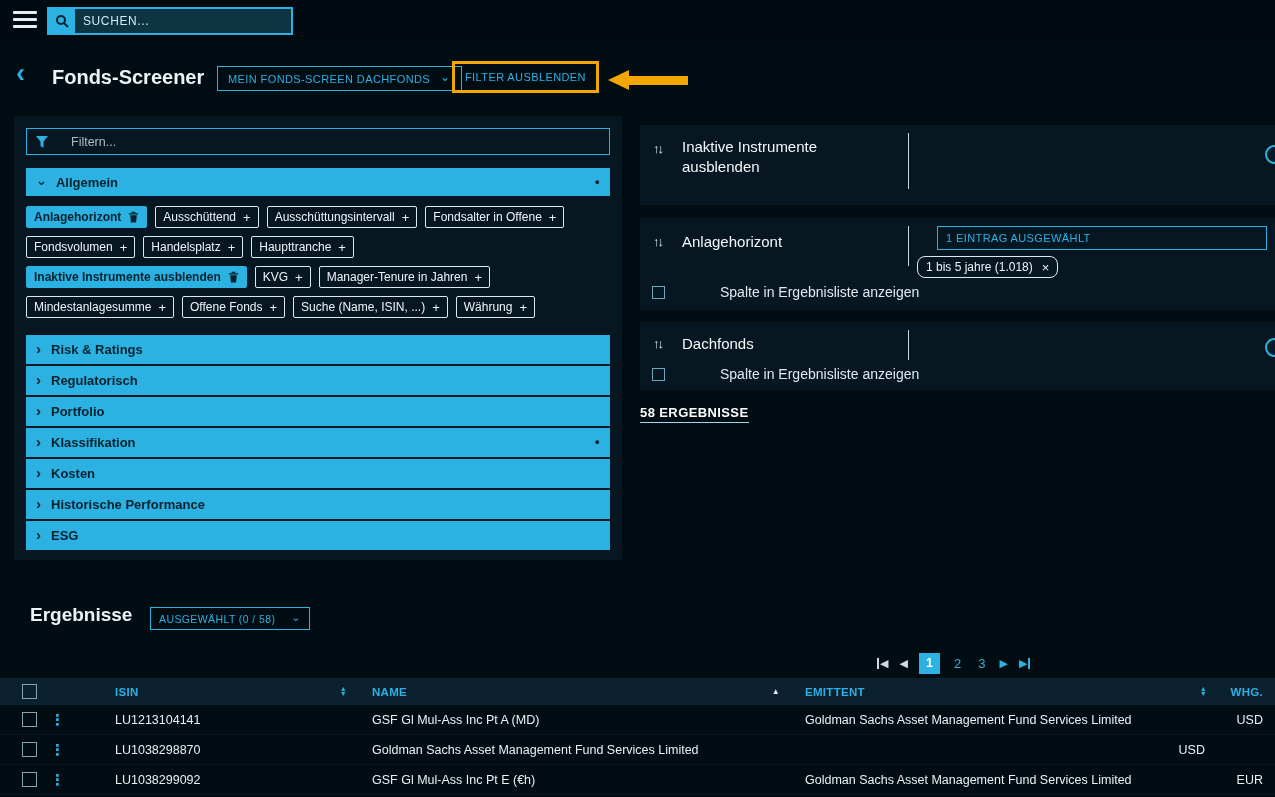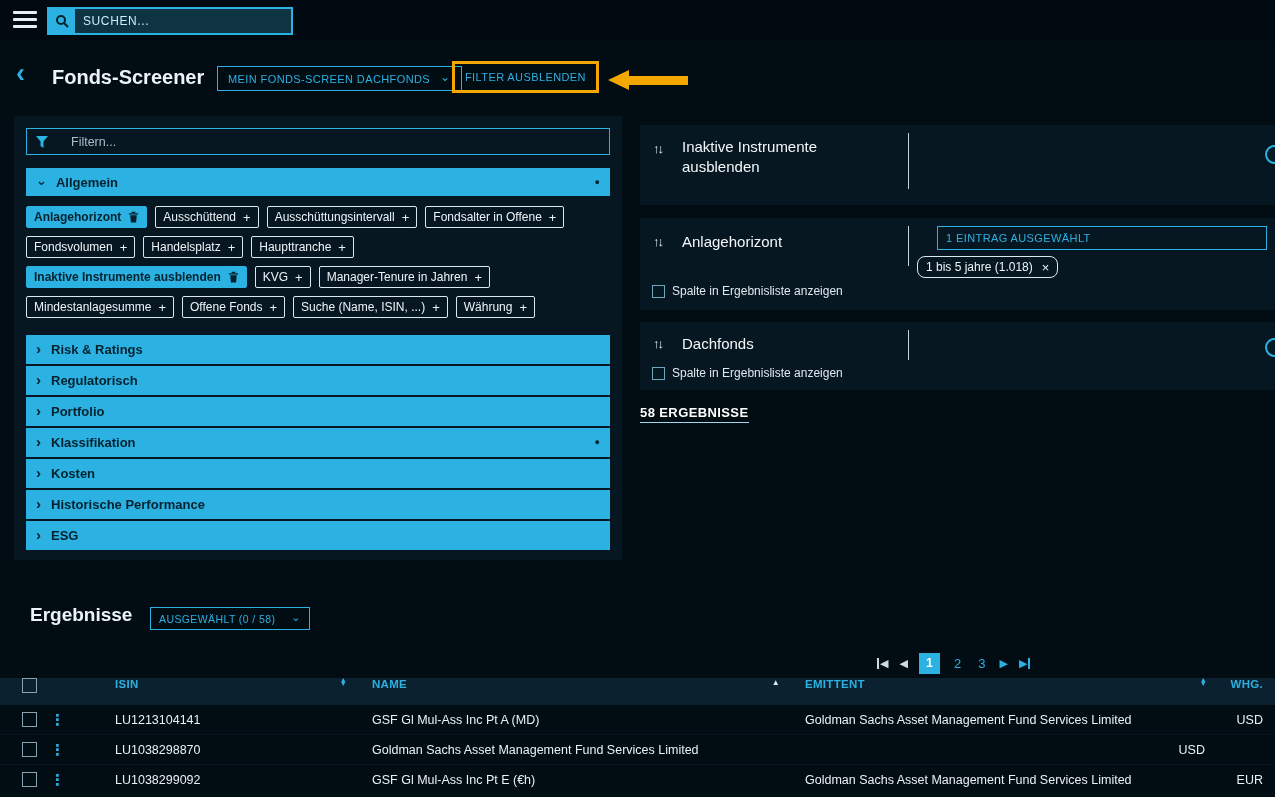--- a/index.html
+++ b/index.html
@@ -59,41 +59,41 @@
   .card{position:absolute;left:640px;width:635px;background:var(--card);overflow:hidden;}
   .card-sort{position:absolute;left:13px;font-size:13px;color:#e4ecf1;letter-spacing:-2px;cursor:pointer;}
   .card-title{position:absolute;left:42px;font-size:15px;color:#f3f7f9;line-height:1.3;}
   .vdiv{position:absolute;left:268px;width:1px;background:#c6d4db;}
   .knob{position:absolute;right:-9px;width:19px;height:19px;border-radius:50%;border:2px solid var(--accent);background:#041a24;cursor:pointer;}
   .select-field{position:absolute;left:277px;top:8px;right:8px;height:24px;border:1px solid var(--accent);color:var(--accent);font-size:11px;letter-spacing:.4px;display:flex;align-items:center;padding:0 8px;cursor:pointer;margin-left:20px;}
   .value-tag{position:absolute;left:277px;top:38px;height:22px;border:1px solid #dde8ee;border-radius:8px;display:inline-flex;align-items:center;gap:9px;padding:0 8px;font-size:12px;color:var(--text);cursor:pointer;}
   .value-tag .x{font-size:13px;line-height:1;}
   .cb-row{position:absolute;display:flex;align-items:center;gap:7px;cursor:pointer;}
   .cb{width:13px;height:13px;border:1px solid #6ea7bd;background:transparent;display:inline-block;flex:none;}
-  .cb-row span.lbl{font-size:12px;color:#dfe9ee;}
+  .cb-row span.lbl{font-size:14px;color:#dfe9ee;margin-left:48px;}
 
   .results-count{position:absolute;left:640px;top:405px;font-size:13px;font-weight:bold;letter-spacing:.4px;color:#fff;border-bottom:1px solid var(--accent-soft);padding-bottom:2px;cursor:pointer;}
 
   
   .results-title{position:absolute;left:30px;top:604px;font-size:19px;font-weight:bold;color:var(--text);}
   .selection-select{position:absolute;left:150px;top:607px;height:23px;border:1px solid var(--accent);color:var(--accent);font-size:10.5px;letter-spacing:.4px;display:flex;align-items:center;gap:16px;padding:0 8px;cursor:pointer;background:transparent;}
   .selection-select .chev{font-size:11px;margin-top:-2px;}
 
   .pagination{position:absolute;left:877px;top:652px;height:22px;display:flex;align-items:center;gap:11px;}
   .pag-btn{display:inline-flex;align-items:center;font-size:11px;color:var(--accent);cursor:pointer;line-height:1;}
   .pag-btn.muted{color:#cfdbe2;}
   .pag-btn .bar{width:2px;height:11px;background:currentColor;display:inline-block;}
   .pag-btn .bar.l{margin-right:1px;}
   .pag-btn .bar.r{margin-left:1px;}
   .page-num{font-size:13px;color:var(--accent);cursor:pointer;padding:0 3px;}
   .page-num.current{width:21px;height:21px;background:var(--accent);color:#fff;font-weight:bold;display:inline-flex;align-items:center;justify-content:center;font-size:12.5px;}
 
   .tgrid{display:grid;grid-template-columns:100px 257px 433px 427px 58px;align-items:center;}
   .thead{position:absolute;left:0;top:678px;width:1275px;height:27px;background:var(--thead);}
-  .thead .hcell{display:flex;align-items:flex-start;justify-content:space-between;color:var(--accent);font-size:11.5px;font-weight:bold;letter-spacing:.3px;padding:0 10px 0 15px;height:100%;}
+  .thead .hcell{display:flex;align-items:center;justify-content:space-between;color:var(--accent);font-size:11.5px;font-weight:bold;letter-spacing:.3px;padding:0 10px 0 15px;height:100%;}
   .thead .hcell.first{padding-left:22px;justify-content:flex-start;}
   .thead .hcell.last{justify-content:flex-end;padding-right:12px;}
   .sort-pair{display:inline-flex;flex-direction:column;align-items:center;line-height:.62;font-size:7px;color:var(--accent);cursor:pointer;}
   .sort-asc{font-size:8px;color:#dfeaf0;cursor:pointer;}
   .trow{position:absolute;left:0;width:1275px;height:30px;border-bottom:1px solid var(--row-line);}
   .trow .cell{color:#e9f1f5;font-size:12.5px;padding:0 10px 0 15px;white-space:nowrap;overflow:hidden;}
   .trow .cell.first{display:flex;align-items:center;gap:13px;padding-left:22px;}
   .trow .cell.last{text-align:right;padding-right:12px;}
   .kebab{color:var(--accent);font-size:15px;font-weight:bold;cursor:pointer;}
   .cb.table{width:15px;height:15px;border:1px solid #87a3b2;cursor:pointer;}

